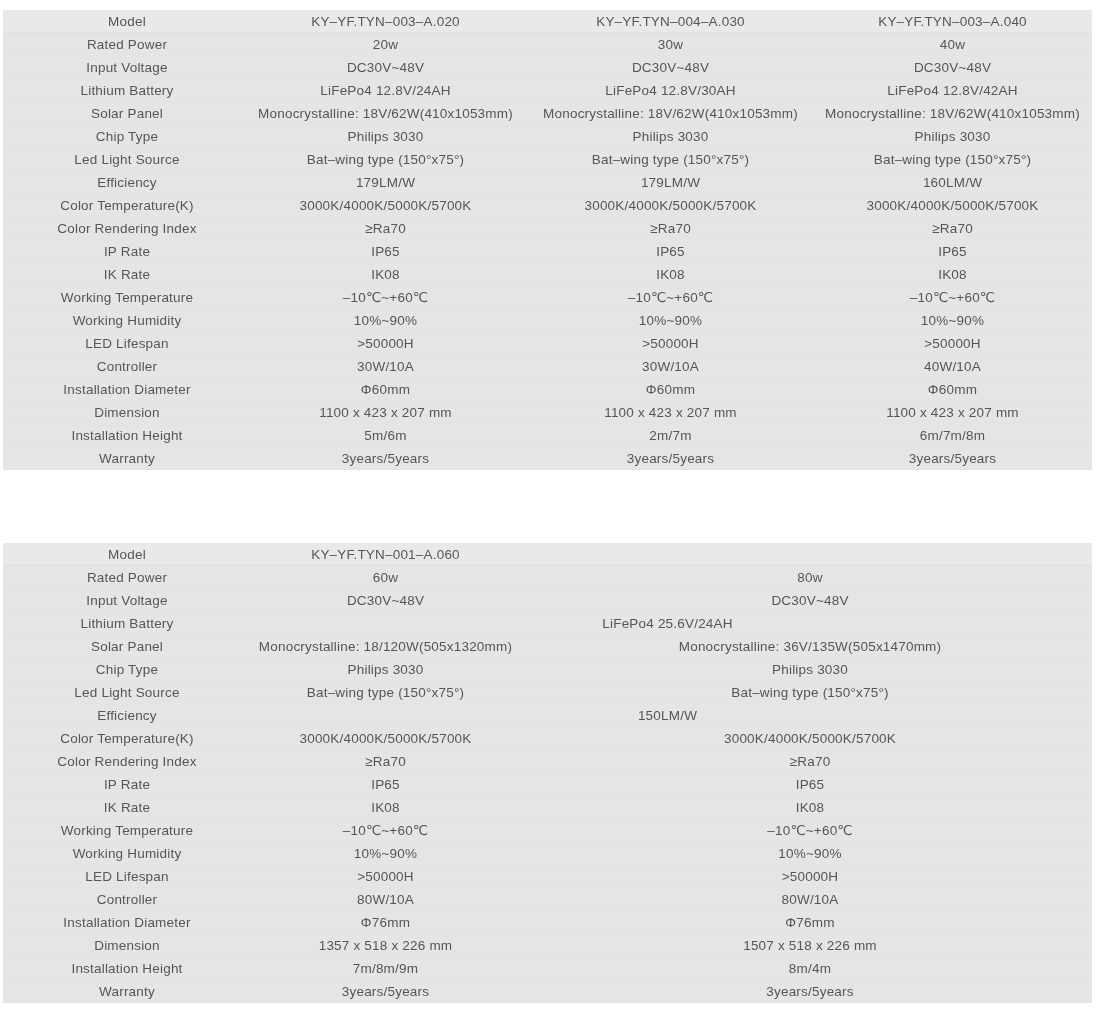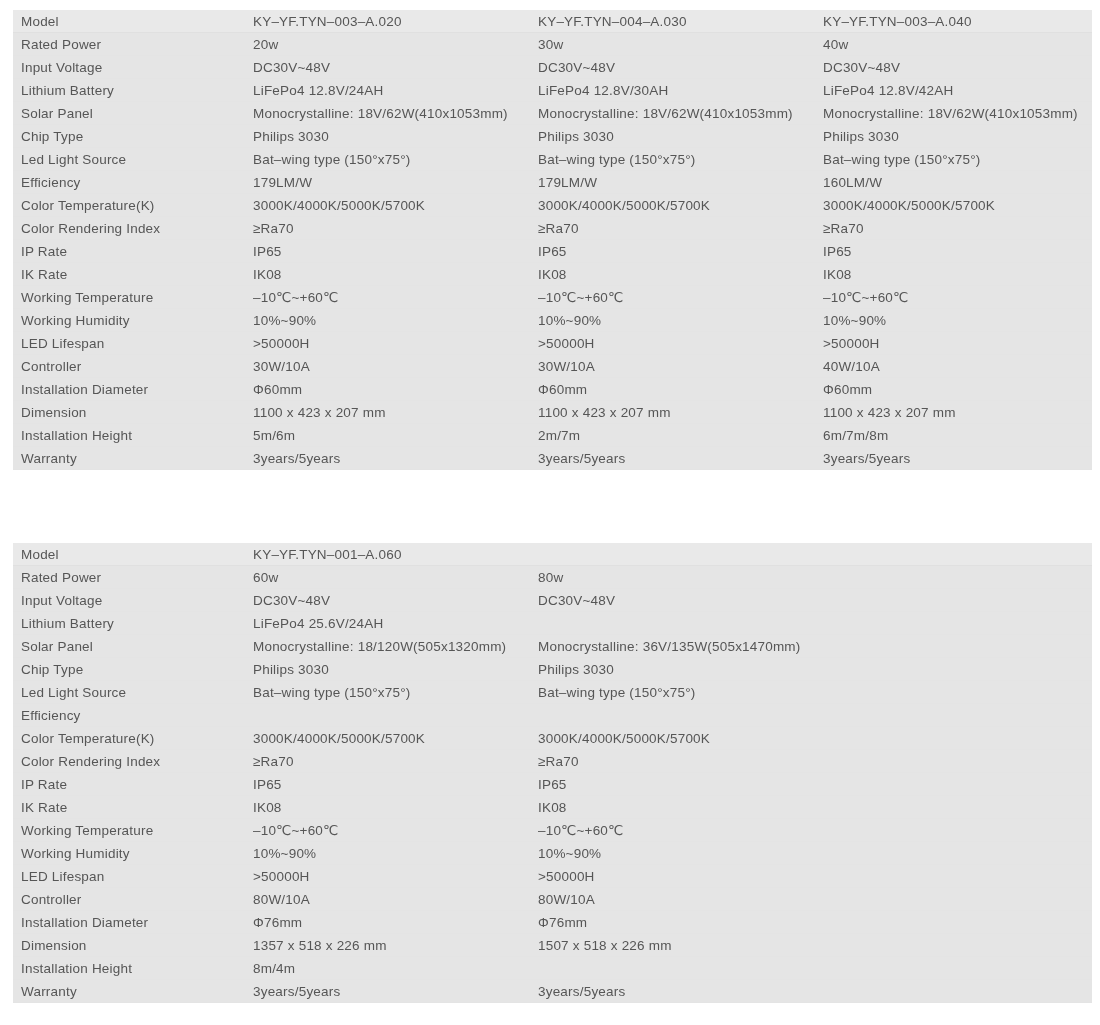--- a/index.html
+++ b/index.html
@@ -2,21 +2,21 @@
 <html><head>
 <meta charset="utf-8">
 <style>
   html,body{margin:0;padding:0;}
   body{
     width:1100px;height:1025px;background:#ffffff;
     font-family:"Liberation Sans","DejaVu Sans",sans-serif;
     font-size:13.5px;color:#565656;letter-spacing:0.2px;
     overflow:hidden;
   }
-  .spec-table{margin-left:13px;margin-right:8px;}
+  .spec-table{margin-left:3px;margin-right:8px;text-align:center;}
   #table-0{margin-top:10px;}
   #table-1{margin-top:73px;}
   .row{
     display:flex;align-items:center;height:23px;
     box-sizing:border-box;border-bottom:1px solid #e4e4e4;
     background:#e5e5e5;
   }
   .row.header{background:#e9e9e9;border-bottom:1px solid #e0e0e0;}
   .cell{box-sizing:border-box;white-space:nowrap;overflow:visible;line-height:23px;}
   .cell.label{width:240px;padding-left:8px;}
@@ -178,20 +178,21 @@
       <div class="cell value">Philips 3030</div>
       <div class="cell value last">Philips 3030</div>
     </div>
     <div class="row">
       <div class="cell label">Led Light Source</div>
       <div class="cell value">Bat–wing type (150°x75°)</div>
       <div class="cell value last">Bat–wing type (150°x75°)</div>
     </div>
     <div class="row">
       <div class="cell label">Efficiency</div>
+      <div class="cell value last">150LM/W</div>
     </div>
     <div class="row">
       <div class="cell label">Color Temperature(K)</div>
       <div class="cell value">3000K/4000K/5000K/5700K</div>
       <div class="cell value last">3000K/4000K/5000K/5700K</div>
     </div>
     <div class="row">
       <div class="cell label">Color Rendering Index</div>
       <div class="cell value">≥Ra70</div>
       <div class="cell value last">≥Ra70</div>
@@ -231,20 +232,21 @@
       <div class="cell value">Φ76mm</div>
       <div class="cell value last">Φ76mm</div>
     </div>
     <div class="row">
       <div class="cell label">Dimension</div>
       <div class="cell value">1357 x 518 x 226 mm</div>
       <div class="cell value last">1507 x 518 x 226 mm</div>
     </div>
     <div class="row">
       <div class="cell label">Installation Height</div>
+      <div class="cell value">7m/8m/9m</div>
       <div class="cell value last">8m/4m</div>
     </div>
     <div class="row">
       <div class="cell label">Warranty</div>
       <div class="cell value">3years/5years</div>
       <div class="cell value last">3years/5years</div>
     </div>
   </div>
 
 </body></html>

